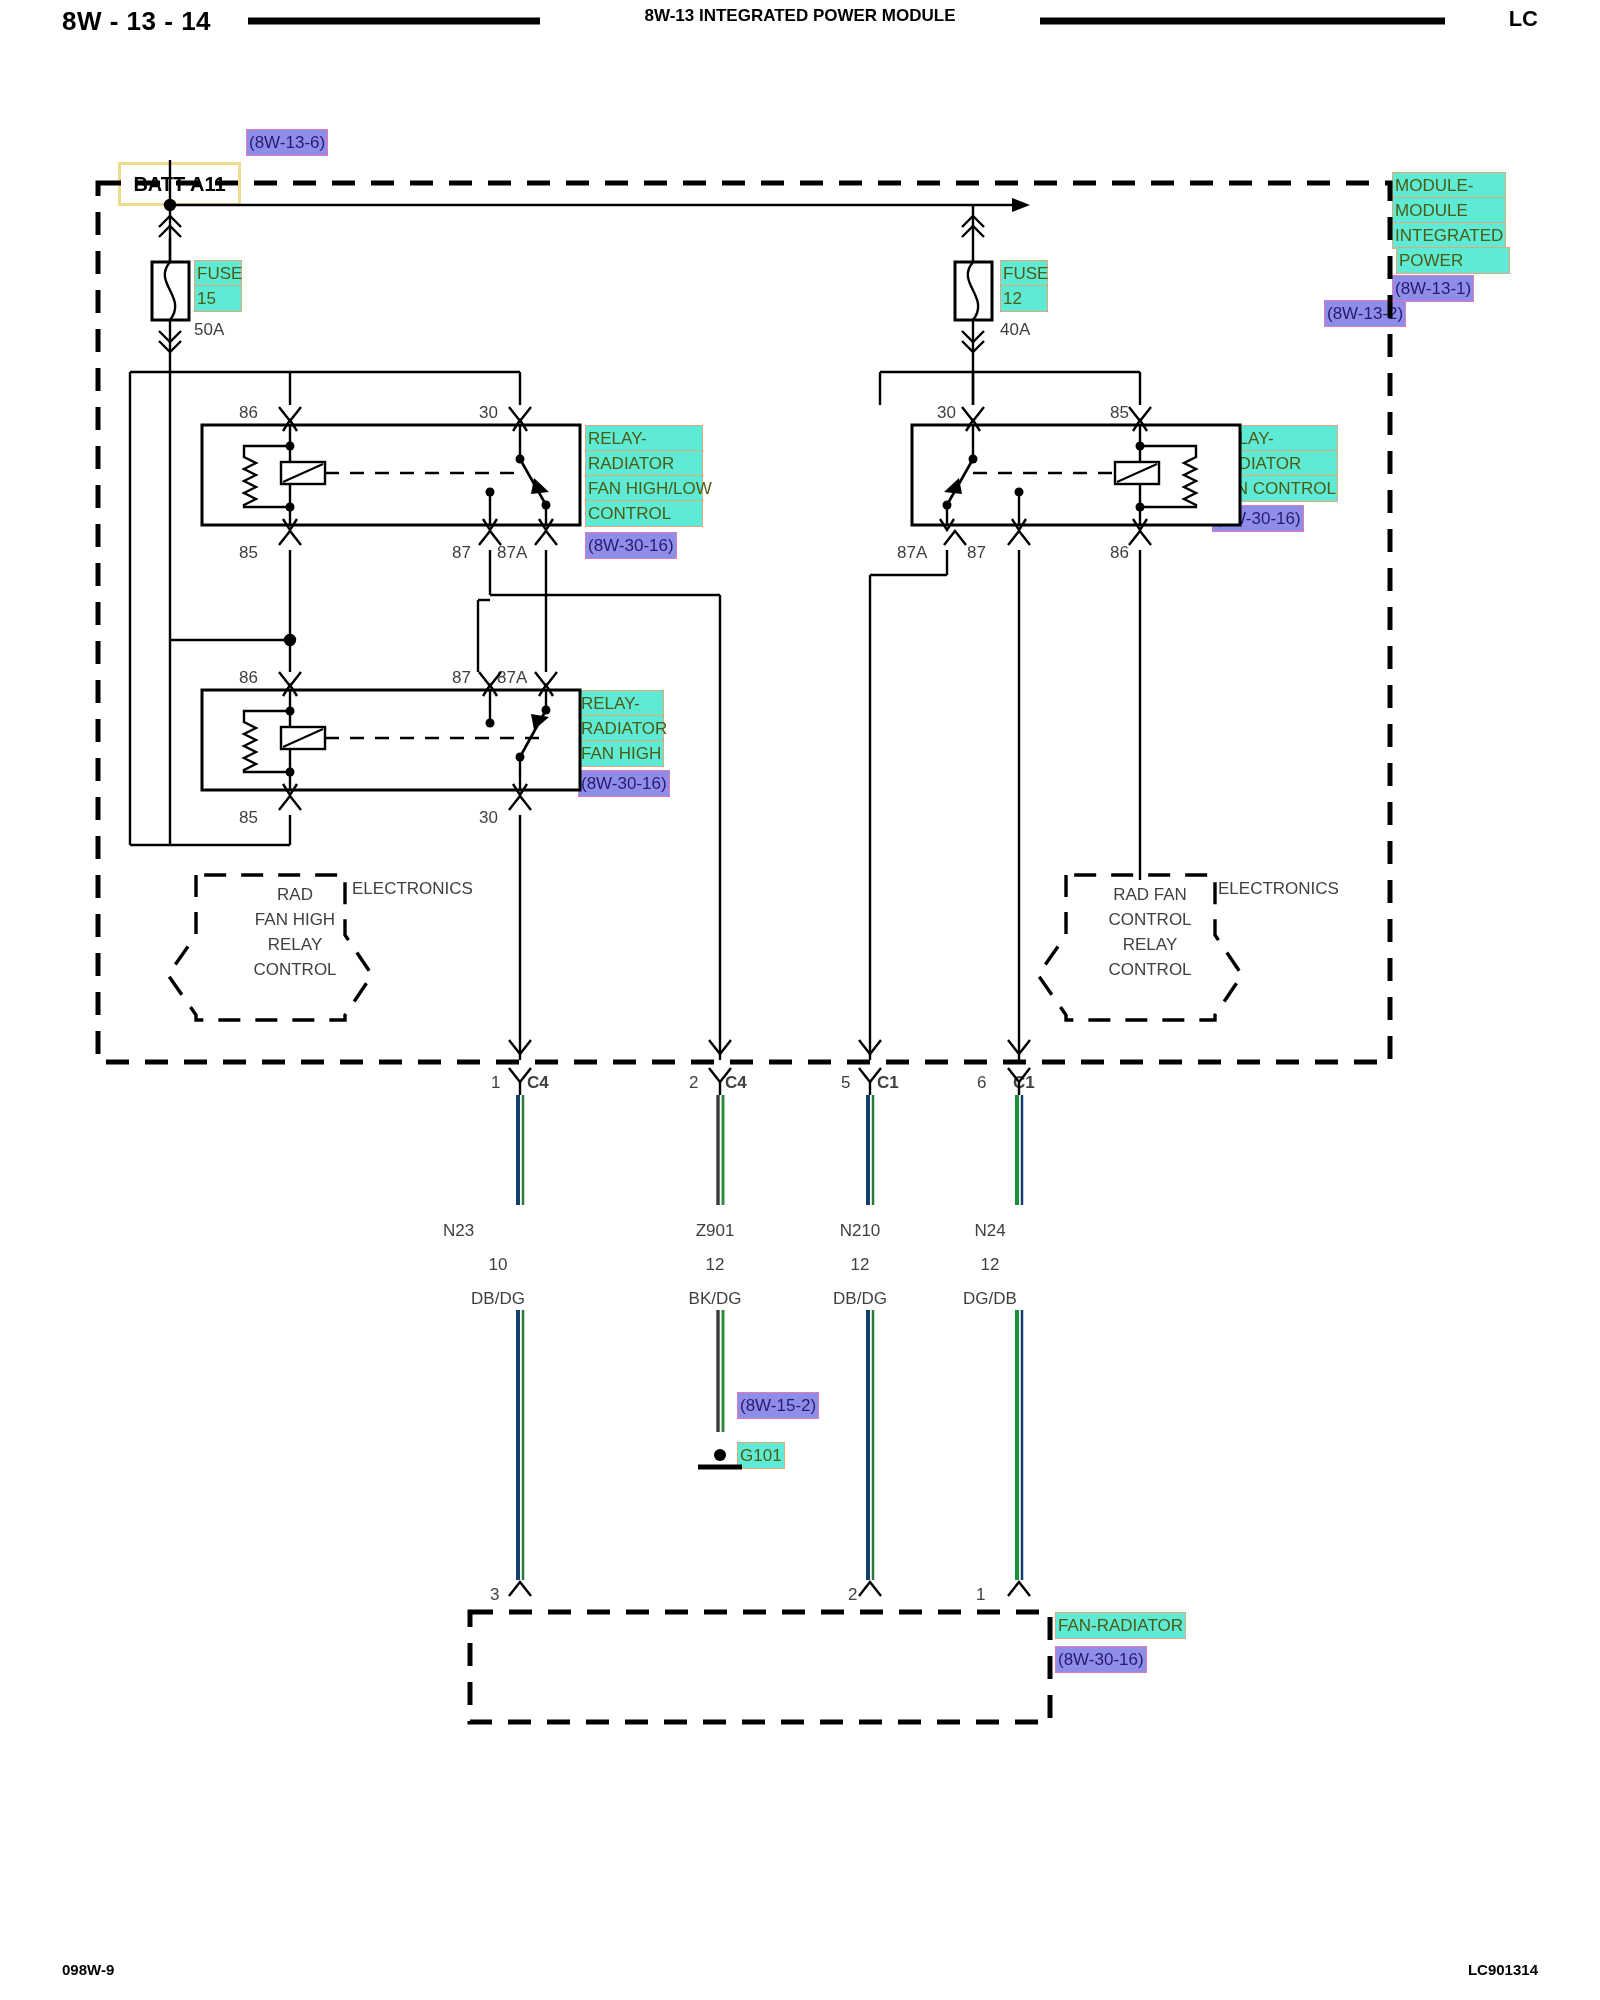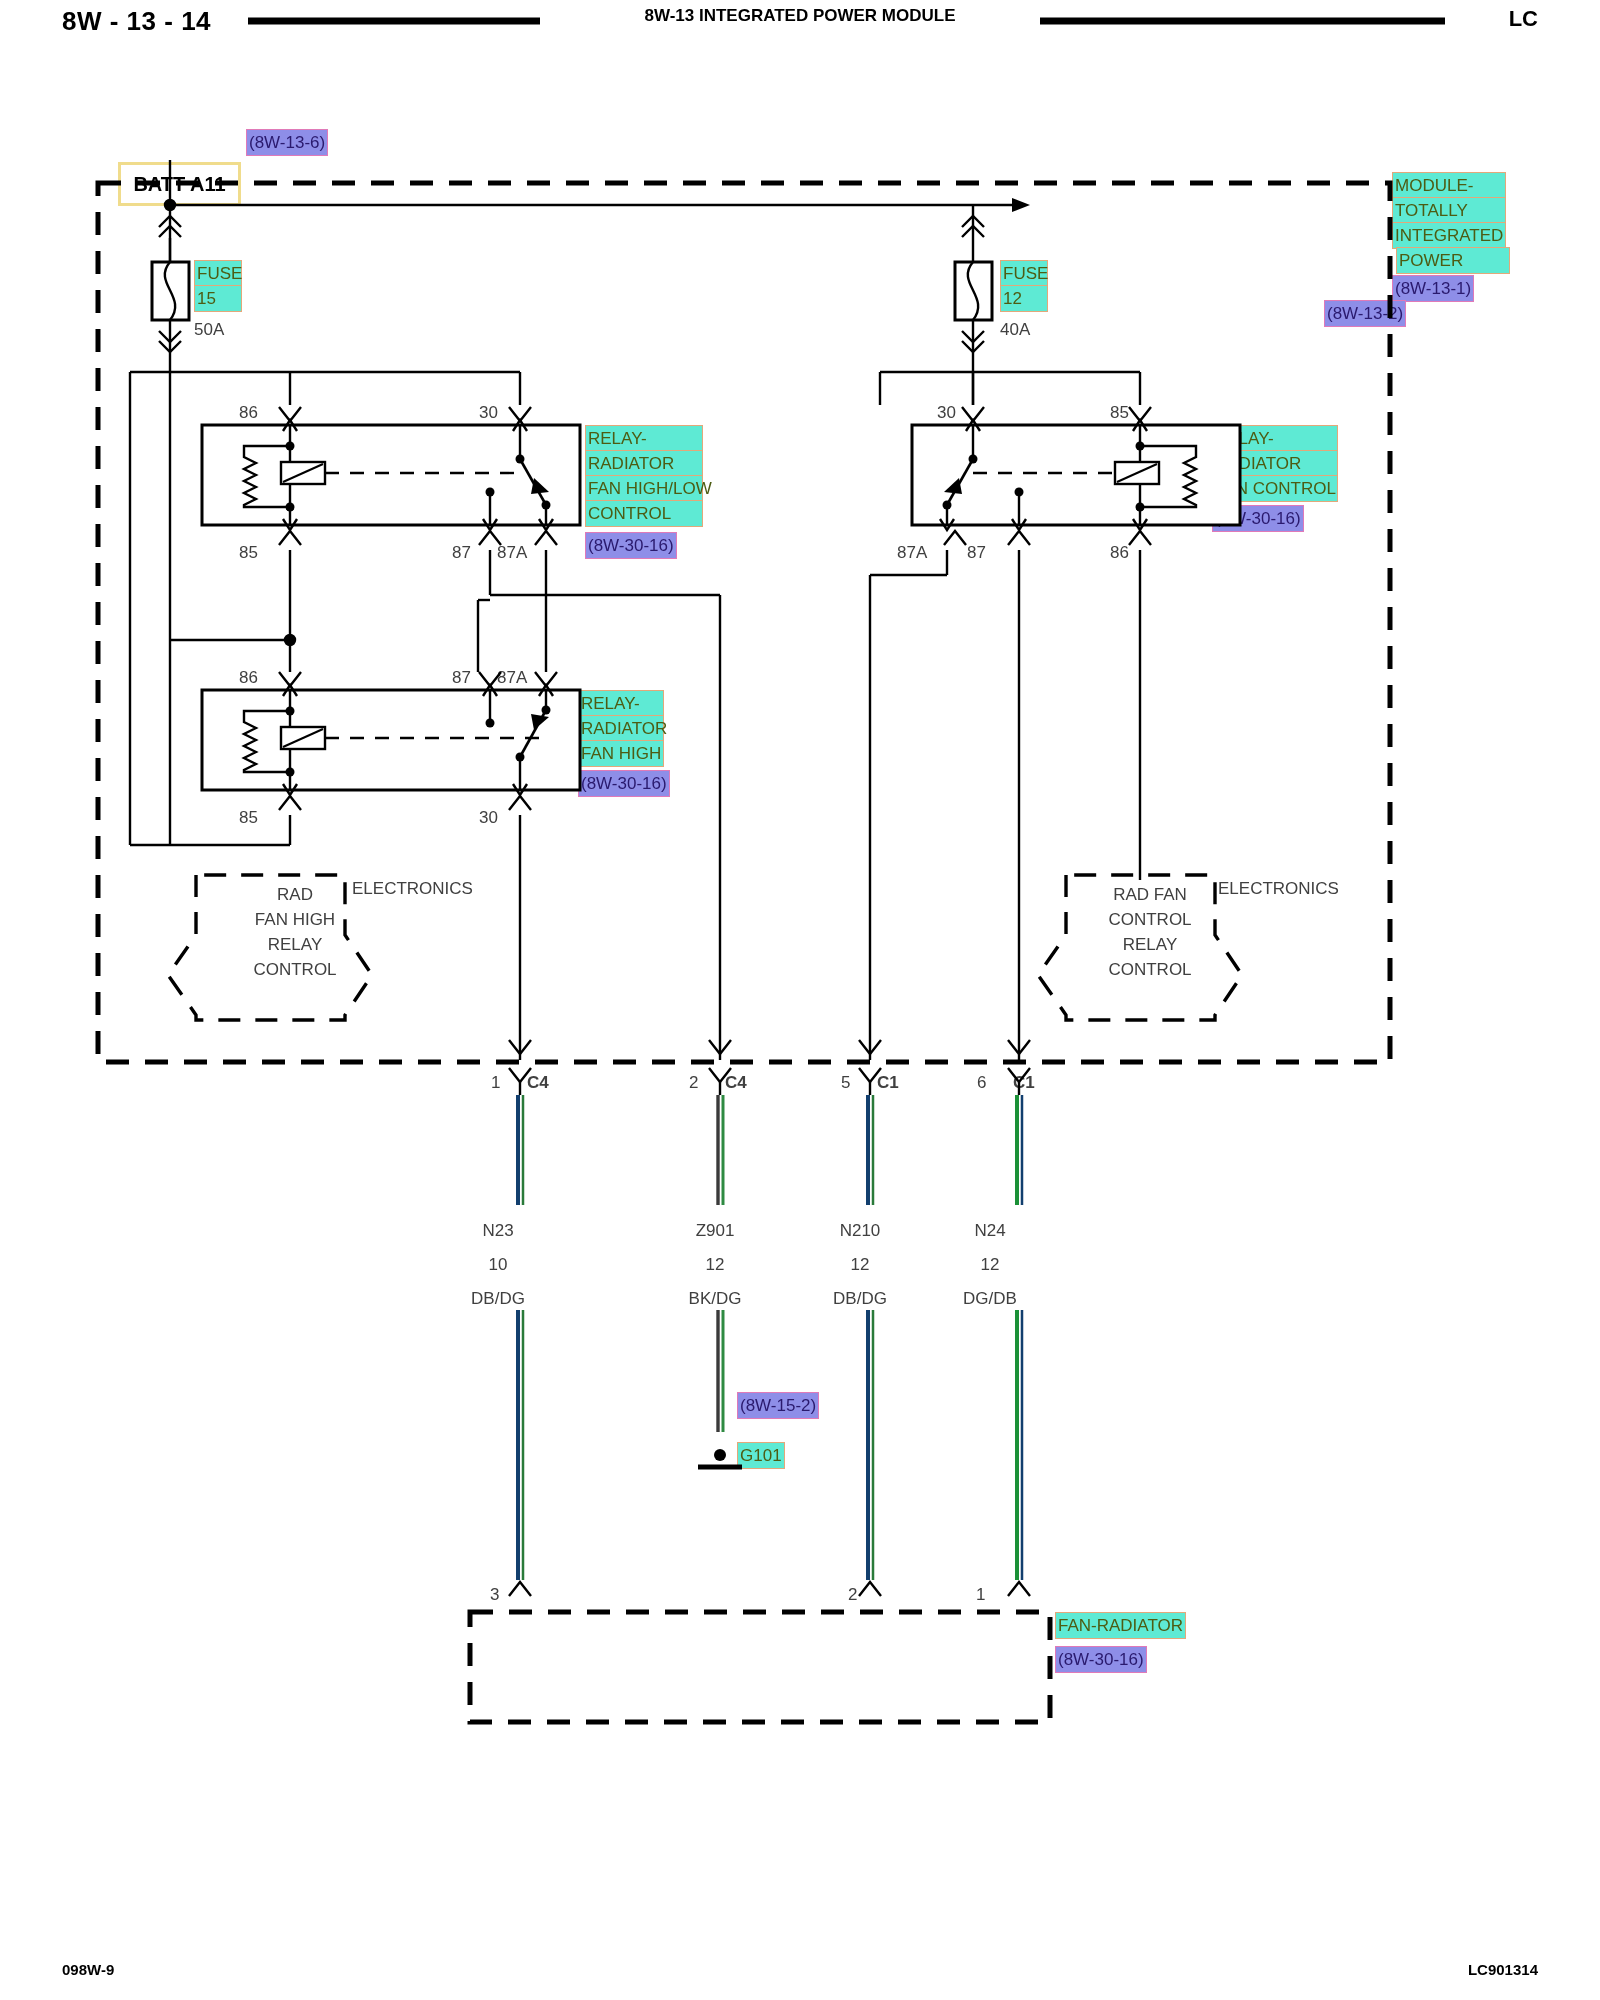--- a/index.html
+++ b/index.html
@@ -31,21 +31,21 @@
 
 <div class="ftr" id="ftr-left">098W-9</div>
 <div class="ftr" id="ftr-right">LC901314</div>
 
 <div class="battbox" style="left:118px;top:122px;width:117px;height:38px;margin-top:40px;">
   <span>BATT A11</span>
 </div>
 <div class="lbl pur" style="left:246px;top:129px;">(8W-13-6)</div>
 
 <div class="lbl grn" style="left:1392px;top:172px;width:108px;">MODULE-</div>
-<div class="lbl grn" style="left:1392px;top:197px;width:108px;">TOTALLY</div>
+<div class="lbl grn" style="left:1392px;top:197px;width:108px;">MODULE</div>
 <div class="lbl grn" style="left:1392px;top:222px;width:108px;">INTEGRATED</div>
 <div class="lbl grn" style="left:1396px;top:247px;width:108px;">POWER</div>
 <div class="lbl pur" style="left:1392px;top:275px;">(8W-13-1)</div>
 <div class="lbl pur" style="left:1324px;top:300px;">(8W-13-2)</div>
 
 <div class="lbl grn" style="left:194px;top:260px;width:42px;">FUSE</div>
 <div class="lbl grn" style="left:194px;top:285px;width:42px;">15</div>
 <div class="lbl plain" style="left:194px;top:317px;">50A</div>
 
 <div class="lbl grn" style="left:1000px;top:260px;width:42px;">FUSE</div>
@@ -82,21 +82,21 @@
 
 <div class="lbl plain" style="left:491px;top:1070px;">1</div>
 <div class="lbl plain" style="left:527px;top:1070px;font-weight:bold;">C4</div>
 <div class="lbl plain" style="left:689px;top:1070px;">2</div>
 <div class="lbl plain" style="left:725px;top:1070px;font-weight:bold;">C4</div>
 <div class="lbl plain" style="left:841px;top:1070px;">5</div>
 <div class="lbl plain" style="left:877px;top:1070px;font-weight:bold;">C1</div>
 <div class="lbl plain" style="left:977px;top:1070px;">6</div>
 <div class="lbl plain" style="left:1013px;top:1070px;font-weight:bold;">C1</div>
 
-<div class="lbl plain" style="left:443px;top:1218px;width:110px;text-align:center;">N23</div>
+<div class="lbl plain" style="left:443px;top:1218px;width:110px;">N23</div>
 <div class="lbl plain" style="left:443px;top:1252px;width:110px;text-align:center;">10</div>
 <div class="lbl plain" style="left:443px;top:1286px;width:110px;text-align:center;">DB/DG</div>
 
 <div class="lbl plain" style="left:660px;top:1218px;width:110px;text-align:center;">Z901</div>
 <div class="lbl plain" style="left:660px;top:1252px;width:110px;text-align:center;">12</div>
 <div class="lbl plain" style="left:660px;top:1286px;width:110px;text-align:center;">BK/DG</div>
 
 <div class="lbl plain" style="left:805px;top:1218px;width:110px;text-align:center;">N210</div>
 <div class="lbl plain" style="left:805px;top:1252px;width:110px;text-align:center;">12</div>
 <div class="lbl plain" style="left:805px;top:1286px;width:110px;text-align:center;">DB/DG</div>

